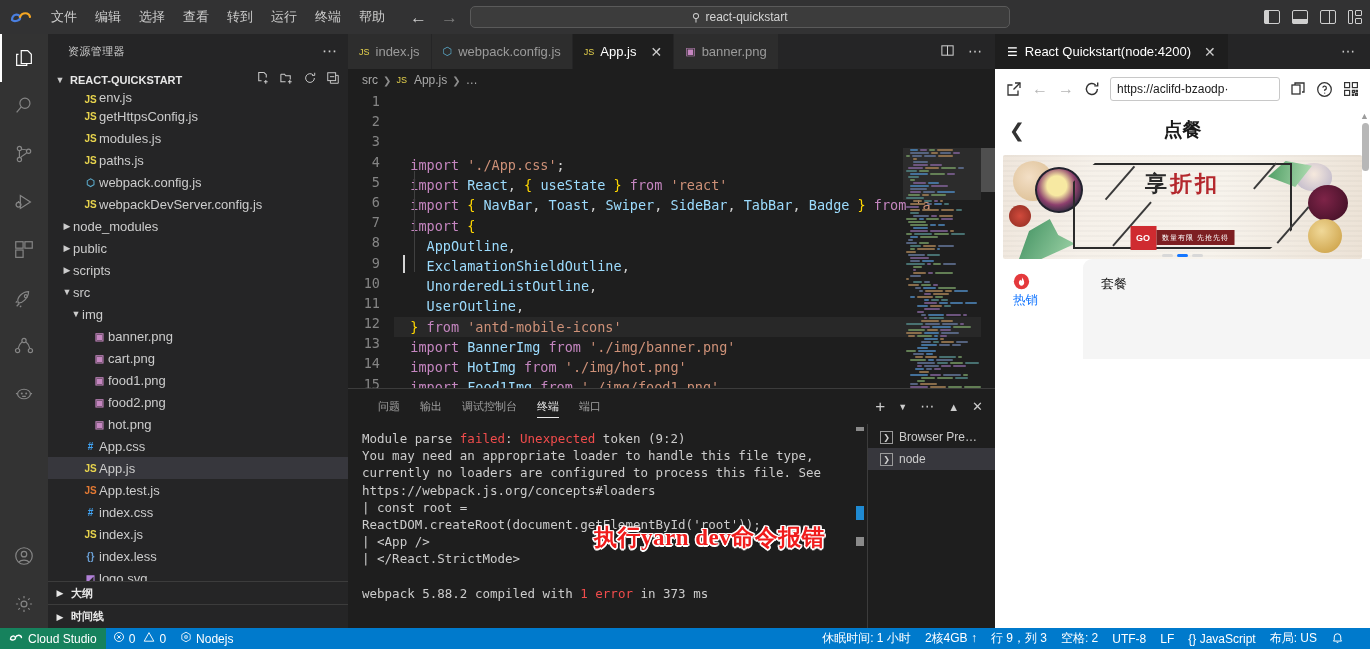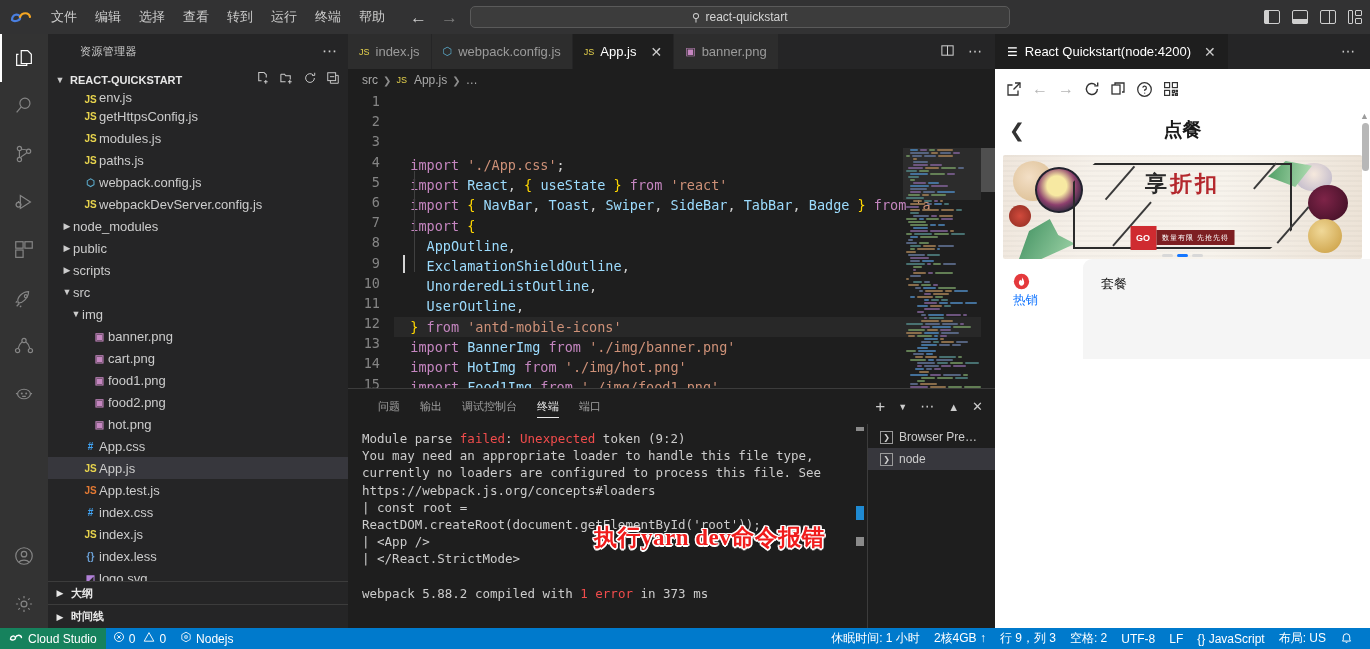--- a/index.html
+++ b/index.html
@@ -53,21 +53,21 @@
   }
   .act { width:48px; height:48px; display:flex; align-items:center; justify-content:center; position:relative; color:#868686; }
   .act.active { color:#ffffff; }
   .act.active::before { content:""; position:absolute; left:0; top:0; bottom:0; width:2px; background:#ffffff; }
   .act svg { display:block; }
   .act-spacer { flex: 1 1 auto; }
 
   
   .sidebar { width: 300px; flex: 0 0 300px; background:#252526; display:flex; flex-direction:column; min-height:0; }
   .sb-title { height: 35px; display:flex; align-items:center; justify-content:space-between; padding: 0 10px 0 20px; }
-  .sb-title span.t { font-size: 11px; letter-spacing:.4px; color:#cccccc;margin-left:12px; }
+  .sb-title span.t { font-size: 11px; letter-spacing:.4px; color:#cccccc; }
   .sb-title .dots { color:#cccccc; font-size:15px; letter-spacing:1px; line-height:8px; }
   .sb-section {
     height: 23px; display:flex; align-items:center; padding-left:5px; padding-right:8px; gap:3px;
     background:#252526;
   }
   .sb-section .chev { width:14px; text-align:center; font-size:9px; color:#cccccc; }
   .sb-section .name { font-size:11px; font-weight:bold; color:#e7e7e7; flex:1 1 auto; }
   .sb-section .acts { display:flex; gap:9px; align-items:center; color:#cccccc; }
   .tree { flex:1 1 auto; overflow:hidden; position:relative; }
   .row { height:22px; display:flex; align-items:center; font-size:13px; color:#cccccc; white-space:nowrap; }
@@ -199,21 +199,21 @@
   .pv-scroll-thumb { position:absolute; right:1px; top:14px; width:7px; height:48px; background:#b7b7b7; border-radius:4px; }
 
   
   .statusbar {
     height:21px; flex:0 0 21px; background:#007acc; display:flex; align-items:center;
     font-size:12px; color:#ffffff;
   }
   .sb-left { display:flex; align-items:center; height:21px; }
   .sb-cloud { background:#16825d; height:21px; display:flex; align-items:center; gap:5px; padding:0 9px; font-size:12px;}
   .sb-cell { padding:0 7px; display:flex; align-items:center; gap:4px; height:21px; white-space:nowrap;}
-  .sb-right { margin-left:auto; display:flex; align-items:center; height:21px; padding-right:10px;}
+  .sb-right { margin-left:auto; display:flex; align-items:center; height:21px; padding-right:19px;}
 </style>
 </head>
 <body>
 
 <div class="app">
 
   <div class="titlebar">
     <div class="logo">
       <svg width="22" height="18" viewBox="0 0 22 18">
         <path d="M2 12 C2 6, 9 5, 10 9 C11 13, 4 14, 2 12 Z" fill="none" stroke="#4a7fe0" stroke-width="2.2" stroke-linecap="round"></path>
@@ -1012,20 +1012,23 @@
             </svg>
         </span>
         <span class="tb-ico dim" style="font-size:16px;">←</span>
         <span class="tb-ico dim" style="font-size:16px;">→</span>
         <span class="tb-ico">
           <svg width="16" height="16" viewBox="0 0 16 16" fill="none" stroke="currentColor" stroke-width="1.4">
               <path d="M13.4 8A5.5 5.5 0 1 1 11.6 3.9"></path>
               <path d="M13.7 1.5v3.4h-3.4"></path>
             </svg>
         </span>
+        <span class="pv-url">
+          <span>https://aclifd-bzaodp·</span>
+        </span>
         <span class="tb-ico">
           <svg width="16" height="16" viewBox="0 0 16 16" fill="none" stroke="currentColor" stroke-width="1.3">
               <rect x="2" y="4" width="8" height="9"></rect>
               <path d="M5 4V2h9v9h-2"></path>
             </svg>
         </span>
         <span class="tb-ico">
           <svg width="17" height="17" viewBox="0 0 16 16" fill="none" stroke="currentColor" stroke-width="1.2">
               <circle cx="8" cy="8" r="6.4"></circle>
               <path d="M6.4 6.2a1.7 1.7 0 1 1 1.9 2.1v1.1"></path>

